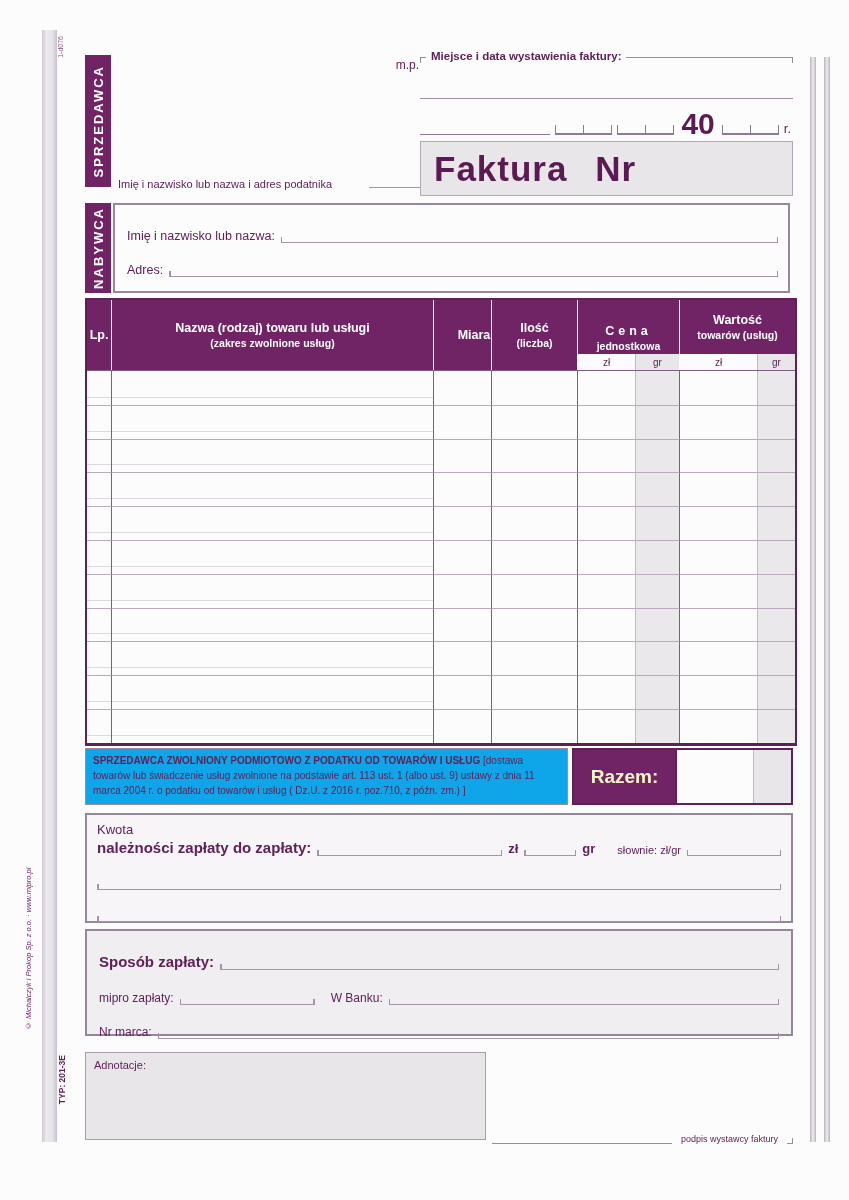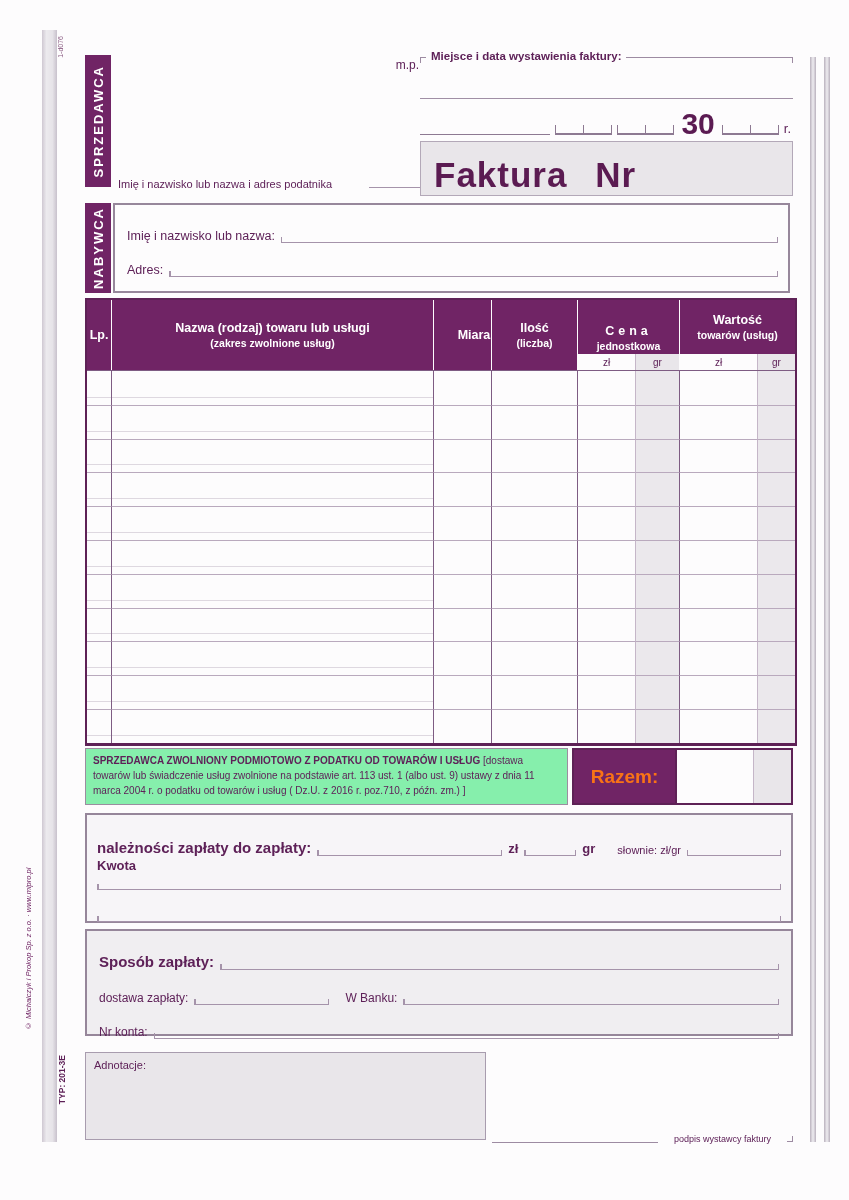--- a/index.html
+++ b/index.html
@@ -50,21 +50,21 @@
   .slot-group{display:flex;}
   .slot{width:27px;height:8px;border-bottom:2px solid #8d7992;border-left:1.5px solid #8d7992;}
   .slot:last-child{border-right:1.5px solid #8d7992;}
   .year{font-size:30px;line-height:22px;font-weight:bold;color:var(--purple-dark,#5b1b52);
     margin:0 2px;}
   .r-label{font-size:13px;line-height:12px;}
 
   
   .faktura-box{position:absolute;left:420px;top:141px;width:373px;height:55px;
     background:var(--gray-fill,#e9e6ea);border:1px solid #b3a8b8;box-sizing:border-box;
-    display:flex;align-items:flex-end;padding-left:13px;}
+    display:flex;align-items:center;padding-left:13px;}
   .faktura-title{font-size:35px;font-weight:bold;letter-spacing:1px;word-spacing:17px;
     color:var(--purple-dark,#5b1b52);}
 
   
   .buyer-box{position:absolute;left:113px;top:203px;width:677px;height:90px;
     border:2px solid #97879b;box-sizing:border-box;background:#fdfcfd;}
   .buyer-row{position:absolute;left:12px;right:10px;display:flex;align-items:flex-end;gap:6px;
     font-size:12.5px;}
   .buyer-row.r1{top:24px;justify-content:center;} .buyer-row.r2{top:58px;}
   .fill-line{flex:1;height:10px;border-bottom:1.5px solid #a593aa;position:relative;}
@@ -103,34 +103,34 @@
   .tcell{position:relative;border-left:1px solid #7e5c83;}
   .tcell.lp{border-left:none;}
   .tcell.pgr,.tcell.vgr{border-left:1px solid #c5b6c8;}
   .tcell.shade{background:#ebe8ec;}
   .trow + .trow .tcell{border-top:1px solid #b9a9bd;}
   .tcell.lp::after,.tcell.name::after{content:'';position:absolute;left:0;right:0;bottom:7px;
     height:1px;background:#ded8e0;}
 
   
   .exemption-box{position:absolute;left:85px;top:748px;width:483px;height:57px;
-    border:1.5px solid #9c8da0;background:#86efac;box-sizing:border-box;
+    border:1.5px solid #9c8da0;background:#0ea5e9;box-sizing:border-box;
     padding:4px 7px;font-size:10px;line-height:1.5;color:var(--text,#5e2158);}
   .exemption-box b{font-size:10px;}
   .razem-group{position:absolute;left:572px;top:748px;width:221px;height:57px;
     border:2px solid #5e2156;box-sizing:border-box;display:flex;}
-  .razem-label-box{width:101px;background:var(--purple,#702465);color:#f97316;
+  .razem-label-box{width:101px;background:var(--purple,#702465);color:#fef9c3;
     display:flex;align-items:center;justify-content:center;font-size:19px;font-weight:bold;}
   .razem-zl{width:78px;background:#fdfcfd;border-left:2px solid #5e2156;box-sizing:border-box;}
   .razem-gr{flex:1;background:var(--gray-fill,#e9e6ea);border-left:1px solid #c5b6c8;}
 
   
   .kwota-box{position:absolute;left:85px;top:813px;width:708px;height:110px;
     border:2px solid #96869a;background:#f7f5f8;box-sizing:border-box;}
-  .kwota-title{position:absolute;top:7px;left:10px;font-size:13px;font-weight:bold;margin-top:36px;}
+  .kwota-title{position:absolute;top:7px;left:10px;font-size:13px;font-weight:normal;}
   .kwota-row{position:absolute;top:24px;left:10px;right:10px;display:flex;
     align-items:flex-end;gap:6px;}
   .kwota-label{font-size:15px;font-weight:bold;}
   .kwota-unit{font-size:13px;font-weight:bold;}
   .kwota-words{font-size:11px;margin-left:16px;}
   .kwota-line2{position:absolute;top:64px;left:10px;right:10px;display:flex;}
   .kwota-line3{position:absolute;top:96px;left:10px;right:10px;display:flex;}
 
   
   .payment-box{position:absolute;left:85px;top:929px;width:708px;height:107px;
@@ -139,21 +139,21 @@
   .pay-row.r1{top:22px;} .pay-row.r2{top:60px;} .pay-row.r3{top:94px;}
   .pay-method{font-size:15px;font-weight:bold;}
   .pay-small{font-size:12px;}
   .pay-bank{font-size:12px;margin-left:10px;}
 
   
   .notes-box{position:absolute;left:85px;top:1052px;width:401px;height:88px;
     background:#e9e6ea;border:1px solid #a89cae;box-sizing:border-box;}
   .notes-label{position:absolute;top:6px;left:8px;font-size:11px;}
   .signature-area{position:absolute;left:492px;top:1052px;width:301px;height:92px;}
-  .sig-row{position:absolute;bottom:0;left:0;right:0;display:flex;align-items:center;gap:16px;}
+  .sig-row{position:absolute;bottom:0;left:0;right:0;display:flex;align-items:flex-end;gap:9px;}
   .sig-line{flex:1;height:6px;border-bottom:1px solid #9d8ba2;}
   .sig-label{font-size:9px;line-height:10px;color:var(--text,#5e2158);}
   .sig-tick{width:6px;height:6px;border-bottom:1px solid #9d8ba2;border-right:1px solid #9d8ba2;box-sizing:border-box;}
 </style>
 </head>
 <body>
 
 <div class="page">
 
   <div class="left-strip"></div>
@@ -181,21 +181,21 @@
     <div class="pd-date-row">
       <span class="pd-long"></span>
       <span class="slot-group">
           <span class="slot"></span>
           <span class="slot"></span>
         </span>
       <span class="slot-group">
           <span class="slot"></span>
           <span class="slot"></span>
         </span>
-      <span class="year">30</span>
+      <span class="year">40</span>
       <span class="slot-group">
           <span class="slot"></span>
           <span class="slot"></span>
         </span>
       <span class="r-label">r.</span>
     </div>
   </div>
 
   <div class="faktura-box">
     <span class="faktura-title">Faktura Nr</span>
@@ -387,27 +387,27 @@
         <span class="fill-line"></span>
       </div>
   </div>
 
   <div class="payment-box">
     <div class="pay-row r1">
       <span class="pay-method">Sposób zapłaty:</span>
       <span class="fill-line"></span>
     </div>
     <div class="pay-row r2">
-      <span class="pay-small">dostawa zapłaty:</span>
+      <span class="pay-small">mipro zapłaty:</span>
       <span class="fill-line w135"></span>
       <span class="pay-bank">W Banku:</span>
       <span class="fill-line"></span>
     </div>
     <div class="pay-row r3">
-      <span class="pay-small">Nr konta:</span>
+      <span class="pay-small">Nr marca:</span>
       <span class="fill-line"></span>
     </div>
   </div>
 
   <div class="notes-box">
     <div class="notes-label">Adnotacje:</div>
   </div>
   <div class="signature-area">
     <div class="sig-row">
       <span class="sig-line"></span>

